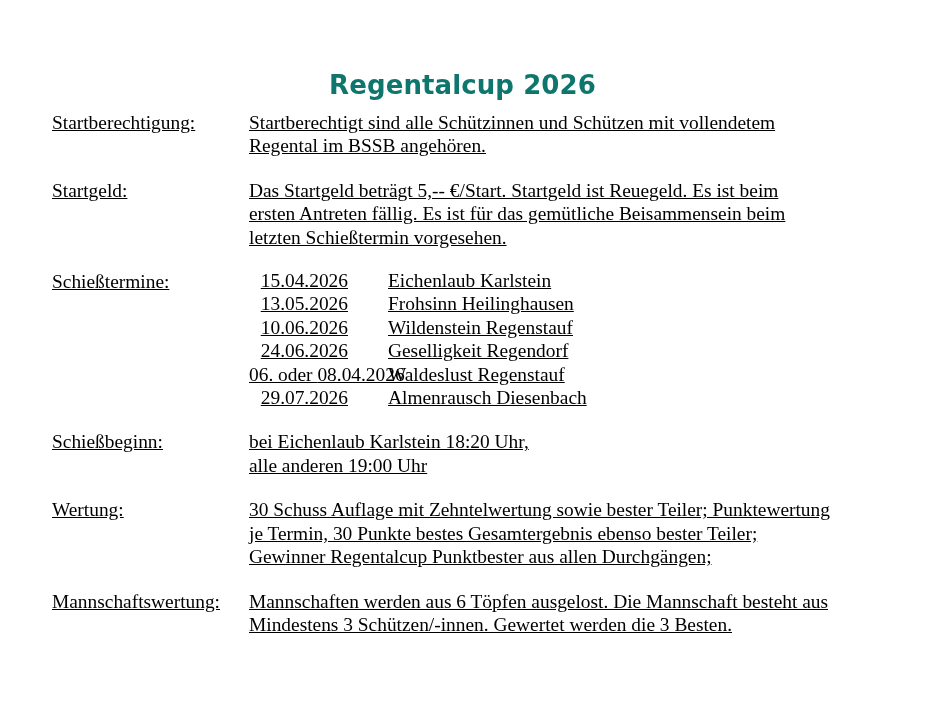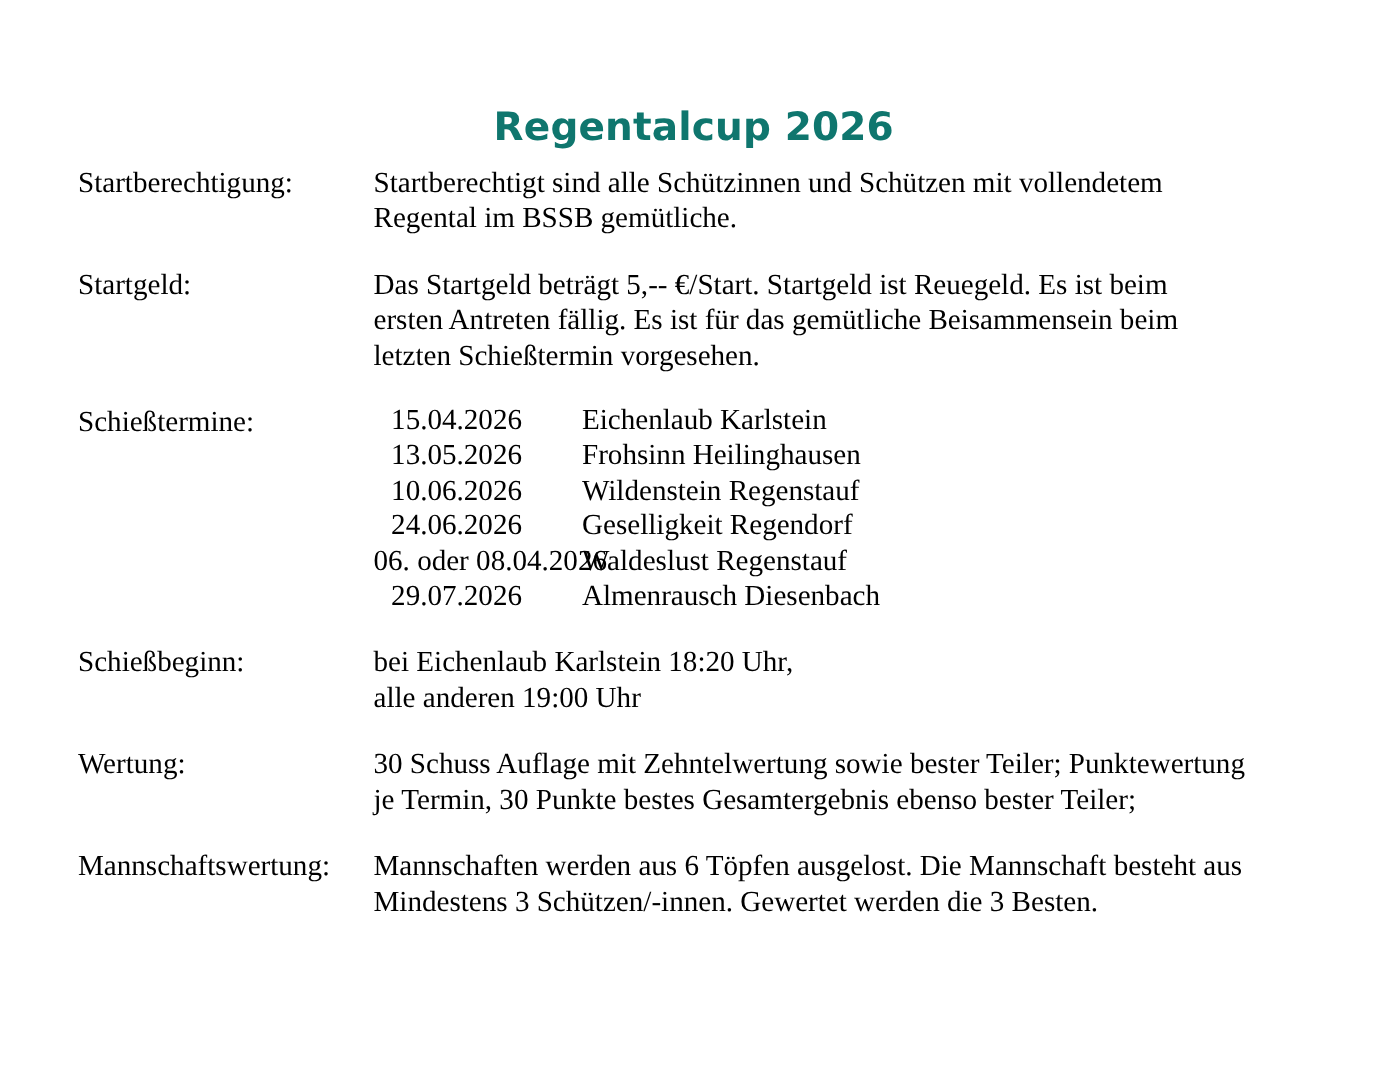--- a/index.html
+++ b/index.html
@@ -39,20 +39,21 @@
     color: #0f766e;
     line-height: 1.15;
   }
 
   
   .sections {
     position: absolute;
     top: 111px;
     left: 0;
     width: 812px;
+    text-decoration: underline;
   }
 
   .section {
     position: relative;
     display: flex;
     align-items: flex-start;
     font-size: 19.4px;
     line-height: 23.4px;
   }
 
@@ -107,21 +108,21 @@
 
 <div class="page">
 
   <h1 class="doc-title">Regentalcup 2026</h1>
 
   <div class="sections">
       <div class="section">
         <div class="section-label">Startberechtigung:</div>
         <div class="section-body">
           <div class="body-line">Startberechtigt sind alle Schützinnen und Schützen mit vollendetem</div>
-          <div class="body-line">Regental im BSSB gemütliche.</div>
+          <div class="body-line">Regental im BSSB angehören.</div>
         </div>
       </div>
       <div class="section">
         <div class="section-label">Startgeld:</div>
         <div class="section-body">
           <div class="body-line">Das Startgeld beträgt 5,-- €/Start. Startgeld ist Reuegeld. Es ist beim</div>
           <div class="body-line">ersten Antreten fällig. Es ist für das gemütliche Beisammensein beim</div>
           <div class="body-line">letzten Schießtermin vorgesehen.</div>
         </div>
       </div>
@@ -161,20 +162,21 @@
         <div class="section-body">
           <div class="body-line">bei Eichenlaub Karlstein 18:20 Uhr,</div>
           <div class="body-line">alle anderen 19:00 Uhr</div>
         </div>
       </div>
       <div class="section">
         <div class="section-label">Wertung:</div>
         <div class="section-body">
           <div class="body-line">30 Schuss Auflage mit Zehntelwertung sowie bester Teiler; Punktewertung</div>
           <div class="body-line">je Termin, 30 Punkte bestes Gesamtergebnis ebenso bester Teiler;</div>
+          <div class="body-line">Gewinner Regentalcup Punktbester aus allen Durchgängen;</div>
         </div>
       </div>
       <div class="section">
         <div class="section-label">Mannschaftswertung:</div>
         <div class="section-body">
           <div class="body-line">Mannschaften werden aus 6 Töpfen ausgelost. Die Mannschaft besteht aus</div>
           <div class="body-line">Mindestens 3 Schützen/-innen. Gewertet werden die 3 Besten.</div>
         </div>
       </div>
     </div>

